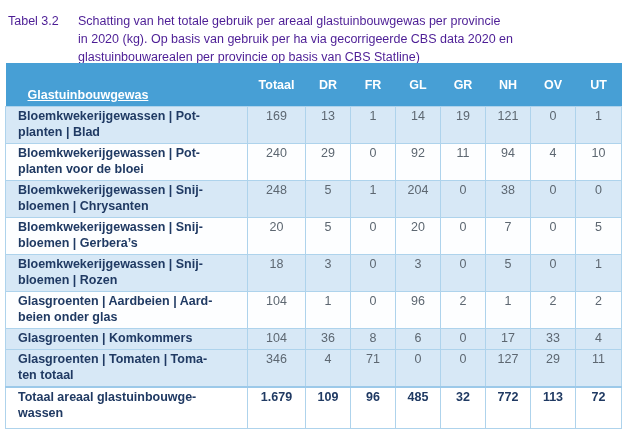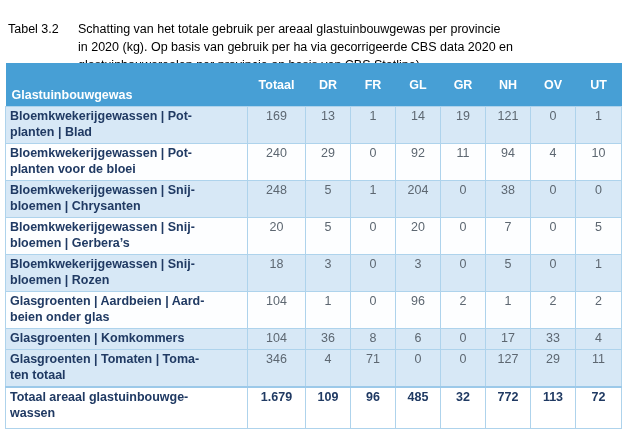--- a/index.html
+++ b/index.html
@@ -11,25 +11,25 @@
   .page {
     position: relative;
     width: 626px;
     height: 447px;
     background: #ffffff;
     overflow: hidden;
   }
   
   .caption {
     position: absolute;
-    top: 20px;
+    top: 12px;
     left: 8px;
     width: 606px;
     display: flex;
-    color: #000000;
+    color: #4c1d95;
     font-size: 12.5px;
     line-height: 18px;
   }
   .caption .tab-label {
     width: 70px;
     flex: 0 0 70px;
   }
   .caption .tab-desc {
     flex: 1;
     white-space: pre-line;
@@ -49,38 +49,39 @@
   }
   thead th {
     background: #479fd5;
     color: #ffffff;
     font-weight: bold;
     border: none;
   }
   th.lbl-h {
     text-align: left;
     vertical-align: bottom;
-    padding: 14px 4px 4px 6px;
+    padding: 14px 4px 4px 22px;
+    text-decoration: underline;
   }
   th.col-h {
     text-align: center;
     vertical-align: top;
     padding: 15px 0 14px 0;
   }
   tbody td {
     border: 1px solid #aed3ec;
     vertical-align: top;
     line-height: 16px;
     padding: 1px 4px 3px 4px;
   }
   td.lbl {
     font-weight: bold;
     color: #203a63;
     text-align: left;
-    padding-left: 4px;
+    padding-left: 12px;
     white-space: pre-line;
   }
   td.num {
     color: #5d6771;
     text-align: center;
   }
   tr.shade td { background: #d7e8f6; }
   tr.plain td { background: #fdfeff; }
   tr.total td {
     background: #ffffff;

